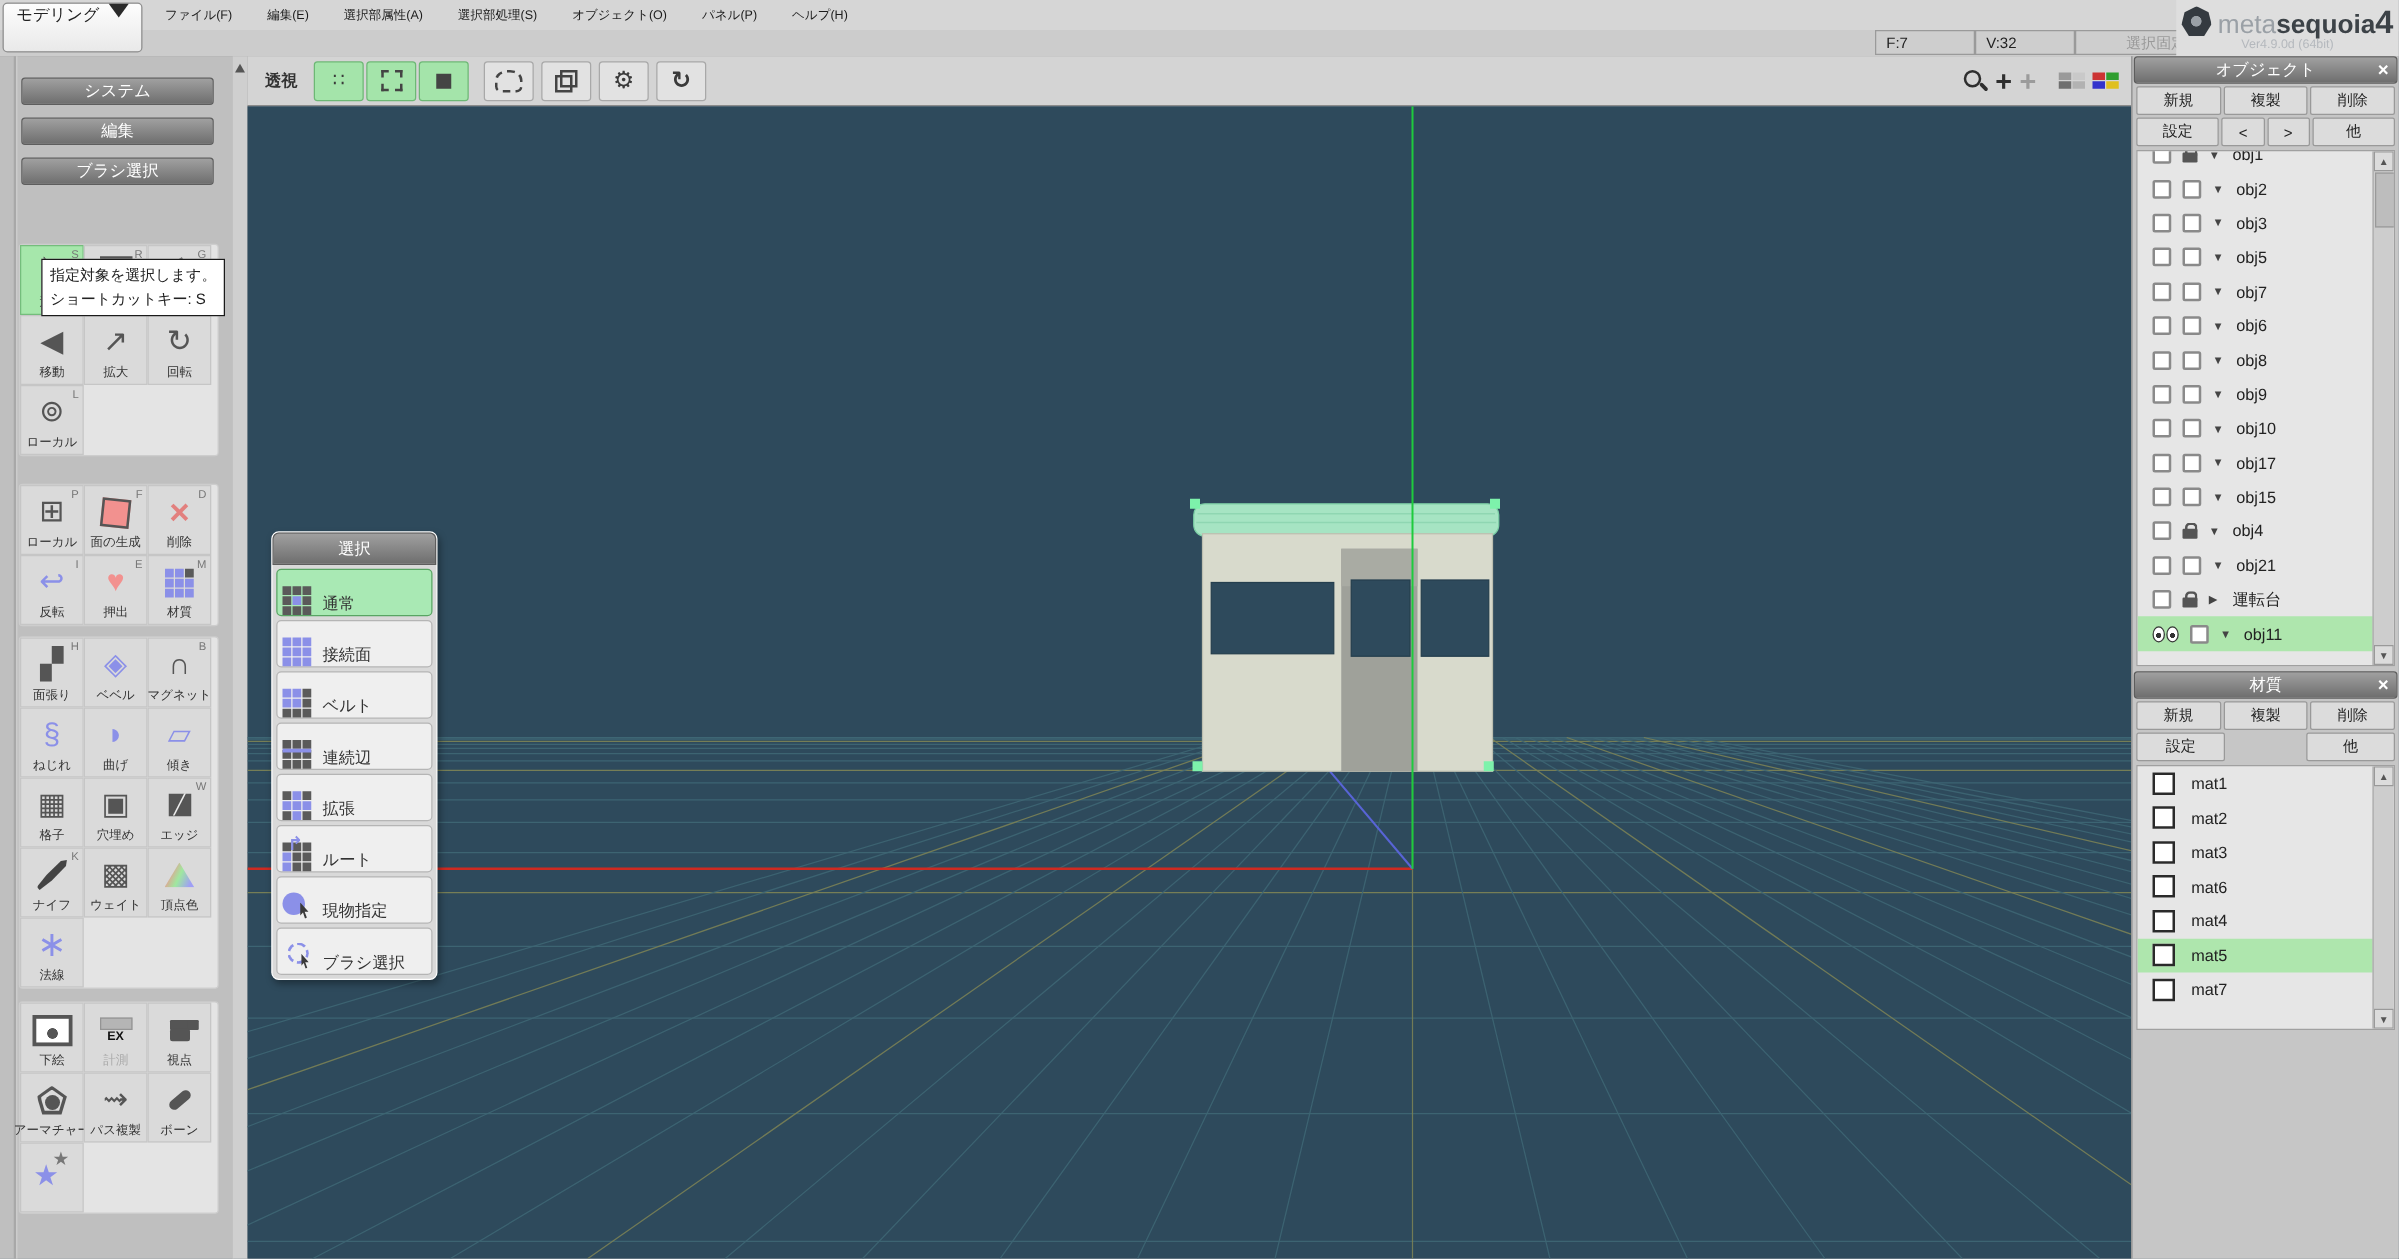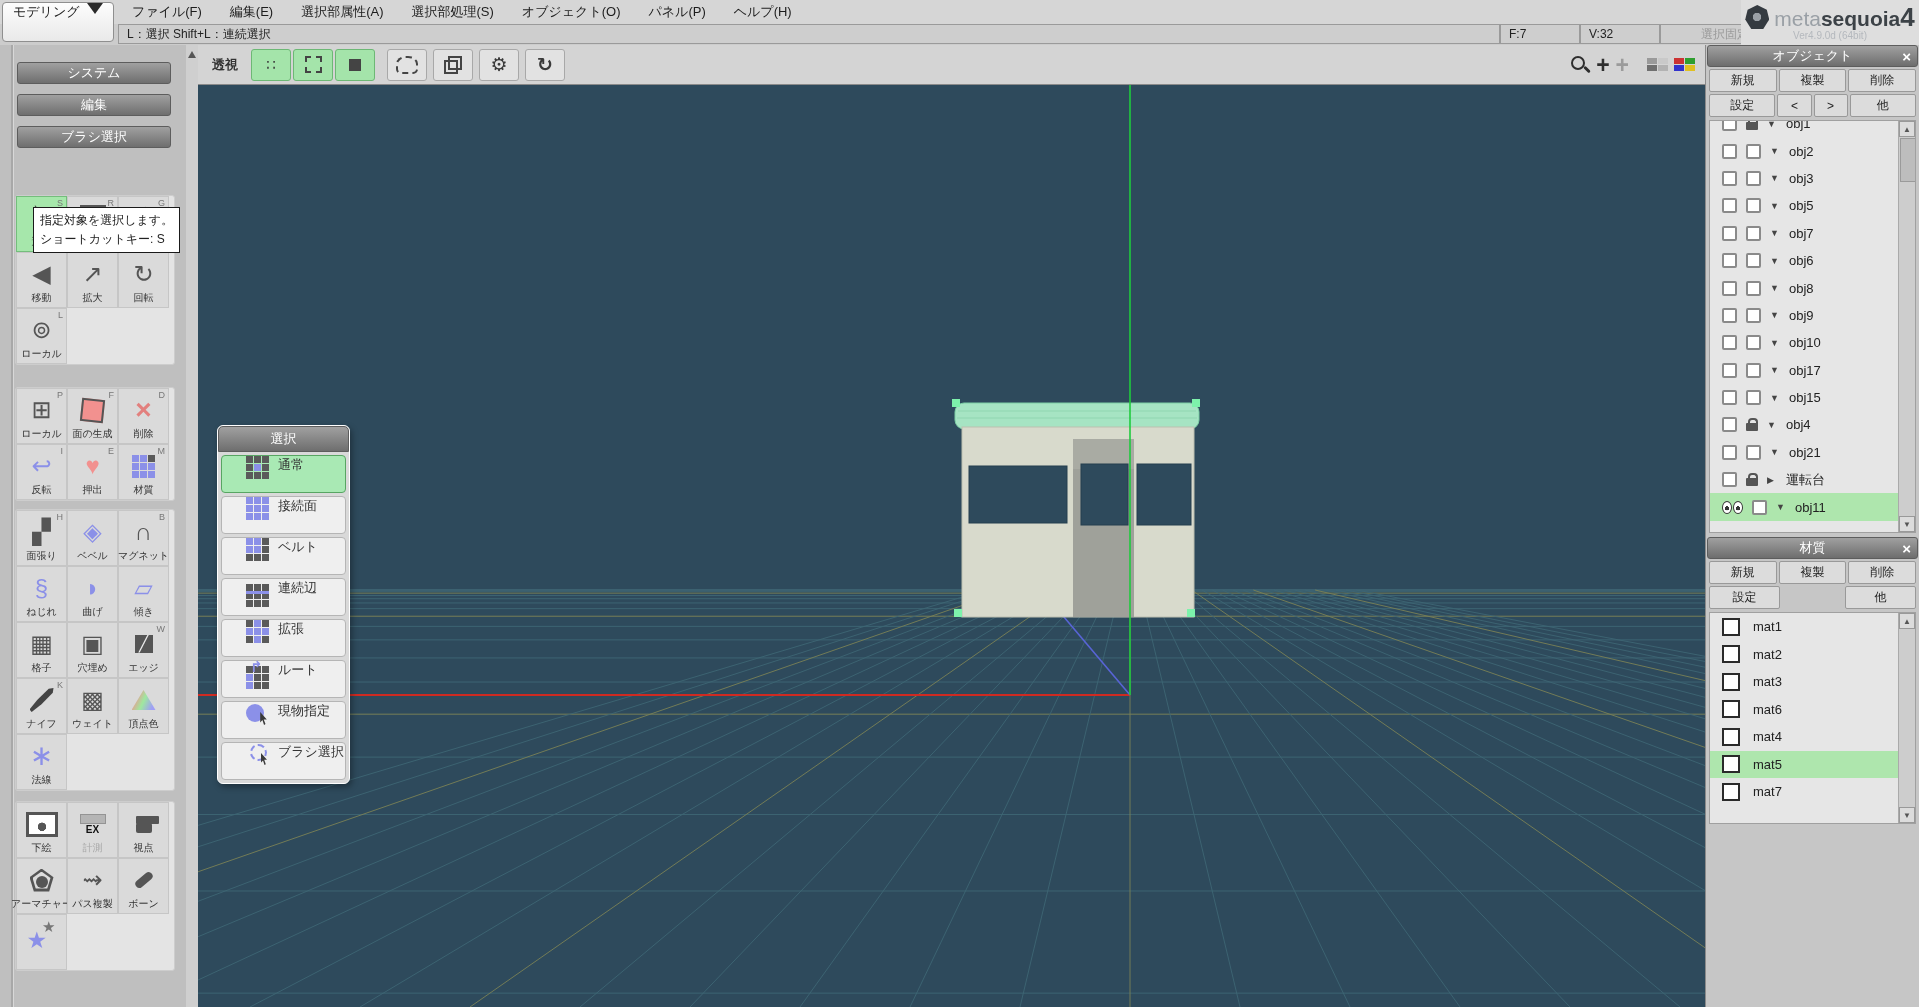--- a/index.html
+++ b/index.html
@@ -5,21 +5,21 @@
   html,body{margin:0;padding:0}
   body{width:1919px;height:1007px;position:relative;overflow:hidden;
        background:#c4c4c4;font-family:"Liberation Sans","DejaVu Sans",sans-serif;
        -webkit-font-smoothing:antialiased;color:#222}
   .abs{position:absolute}
   .rel{position:relative;display:inline-block}
   .flex{display:flex;align-items:center}
   
   #menubar{position:absolute;left:0;top:0;width:1919px;height:24px;background:#d6d6d6;border-bottom:1px solid #bdbdbd}
   #statusbar{position:absolute;left:0;top:24px;width:1919px;height:21px;background:#cccccc;border-bottom:1px solid #9c9c9c}
-  .menuitem{padding:0 14px;font-size:13px;height:24px;display:flex;align-items:center;color:#1c1c1c;cursor:default}
+  .menuitem{padding:0 14px;font-size:10px;height:24px;display:flex;align-items:center;color:#1c1c1c;cursor:default}
   #modebox{position:absolute;left:2px;top:2px;width:112px;height:40px;background:linear-gradient(#fdfdfd,#e9e9e9);
            border:1px solid #8f8f8f;border-radius:4px;display:flex;align-items:flex-start;justify-content:space-between;
            padding:0 10px;font-size:13px;box-sizing:border-box;z-index:5}
   .statbox{position:absolute;top:0;height:20px;border:1px solid #9a9a9a;background:#cecece;
            font-size:12px;display:flex;align-items:center;padding-left:8px;box-sizing:border-box}
   #msgbox{left:118px;width:1382px}
   #fbox{left:1500px;width:80px}
   #vbox{left:1580px;width:80px}
   #lockbox{left:1660px;width:130px;color:#9a9a9a;justify-content:center;padding-left:0}
   #logo{position:absolute;right:0;top:0;width:178px;height:45px;background:#dedede;display:flex;flex-direction:column;
@@ -58,21 +58,21 @@
         display:flex;align-items:center;justify-content:center}
   .vbtn{width:38px;height:30px;margin:0 3px;background:#e2e2e2;border:1px solid #a8a8a8;border-radius:3px;
         display:flex;align-items:center;justify-content:center}
   #persplabel{font-size:13px;font-weight:bold;color:#333;margin:0 12px 0 14px}
   #canvas{position:absolute;left:198px;top:85px;width:1507px;height:922px;background:#2e4a5c}
   
   #selpanel{position:absolute;left:217px;top:425px;width:131px;z-index:40;background:#d9d9d9;border:1px solid #fff;
             border-radius:6px;box-shadow:2px 3px 6px rgba(0,0,0,.35);padding-bottom:3px}
   #selpanel .hdr{height:24px;border-radius:5px 5px 0 0;margin:0}
   .selitem{height:36px;margin:3px 3px 0 3px;background:#efefef;border:1px solid #b5b5b5;border-radius:4px;
-           display:flex;align-items:flex-start;padding-left:24px;gap:9px;font-size:13px;color:#333}
+           display:flex;align-items:flex-end;padding-left:4px;gap:9px;font-size:13px;color:#333}
   .selitem.sel{background:#a9e9b4;border-color:#58a563}
   .g9{display:grid;grid-template-columns:repeat(3,7px);grid-template-rows:repeat(3,7px);gap:1px;position:relative}
   .g9 i{background:#5a5a5a}
   .g9 i.on{background:#8b90e8}
   
   #rightpanel{position:absolute;left:1705px;top:45px;width:214px;height:962px;background:#c6c6c6;border-left:1px solid #8a8a8a;box-sizing:border-box}
   .pbtnrow{display:flex;gap:2px;padding:2px 3px 0 3px}
   .pbtn{height:21px;background:#dcdcdc;border:1px solid #999;border-radius:2px;font-size:12px;
         display:flex;align-items:center;justify-content:center;flex:1}
   .listbox{background:#e6e6e6;border:1px solid #a0a0a0;margin:3px 3px 0 3px;position:relative;overflow:hidden}
@@ -101,23 +101,20 @@
       <div class="menuitem">ファイル(F)</div>
       <div class="menuitem">編集(E)</div>
       <div class="menuitem">選択部属性(A)</div>
       <div class="menuitem">選択部処理(S)</div>
       <div class="menuitem">オブジェクト(O)</div>
       <div class="menuitem">パネル(P)</div>
       <div class="menuitem">ヘルプ(H)</div>
     </div>
 </div>
 <div id="statusbar">
-  <div class="statbox" id="msgbox">
-    <span>L：選択  Shift+L：連続選択</span>
-  </div>
   <div class="statbox" id="fbox">
     <span>F:7</span>
     </div>
   <div class="statbox" id="vbox">
     <span>V:32</span>
     </div>
   <div class="statbox" id="lockbox">
     <span>選択固定</span>
     </div>
 </div>

